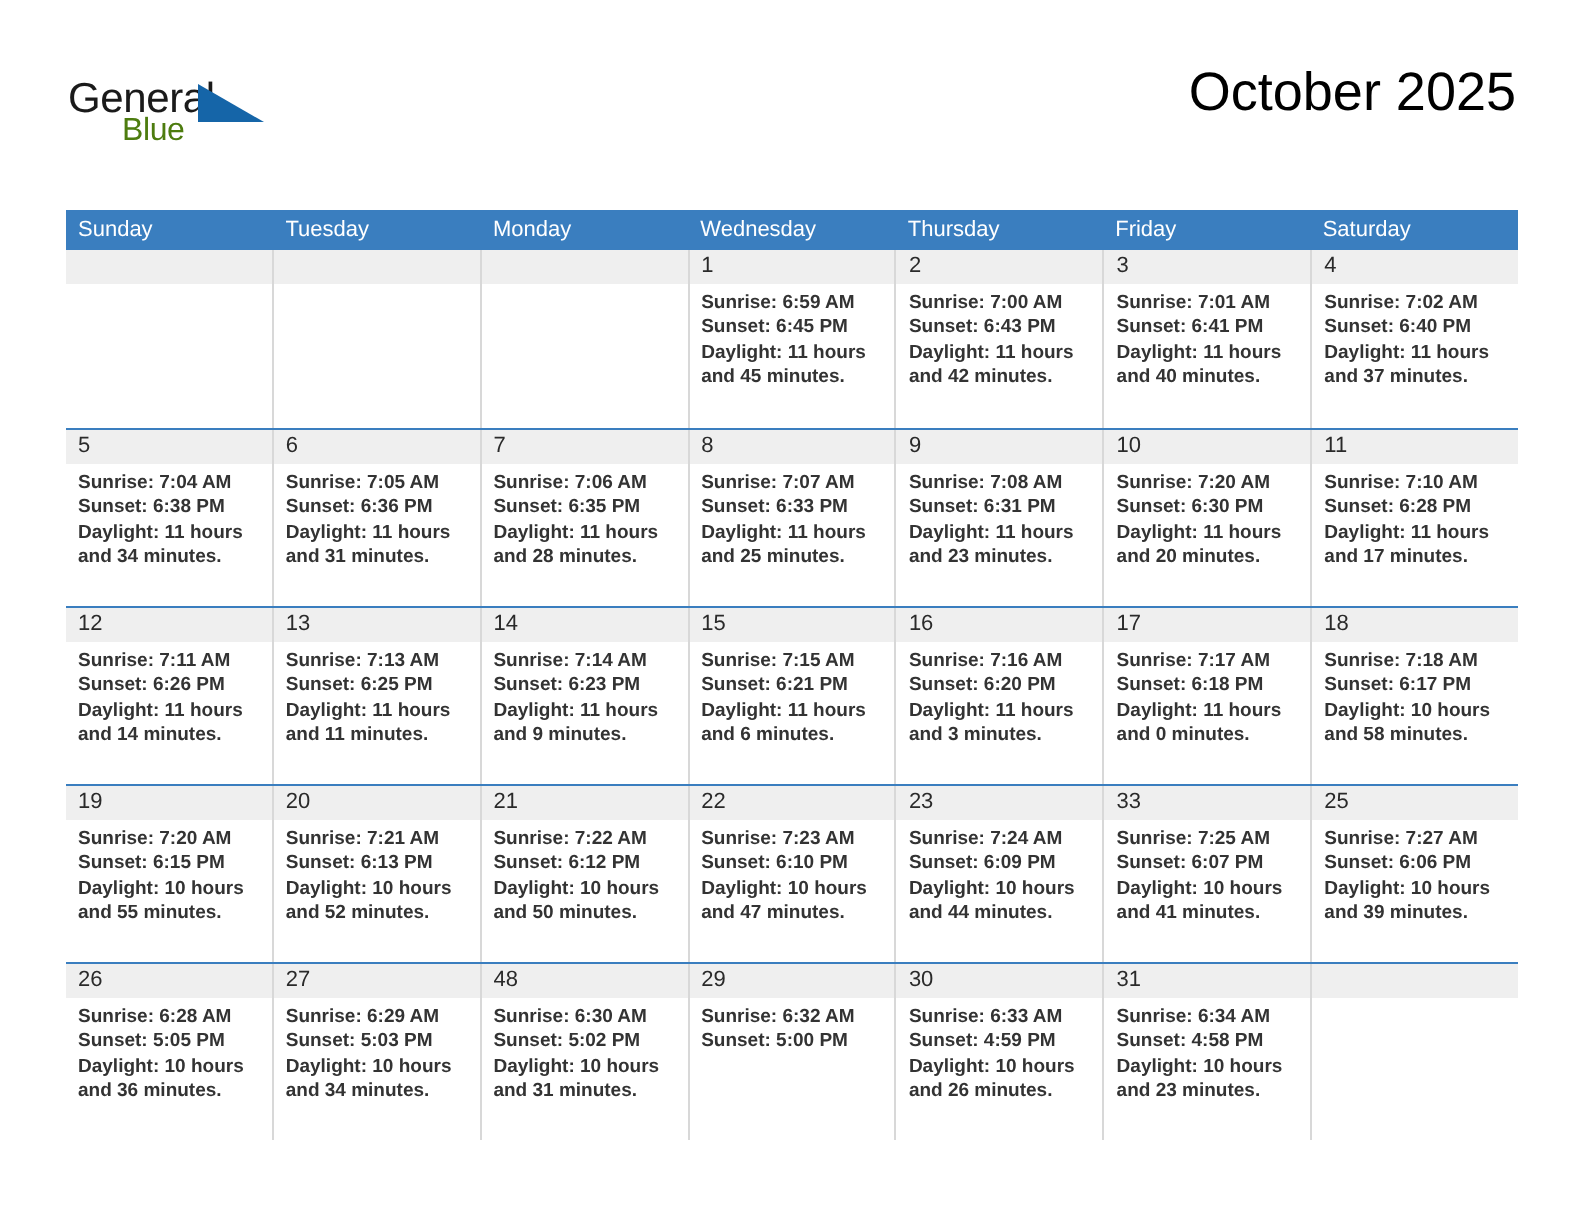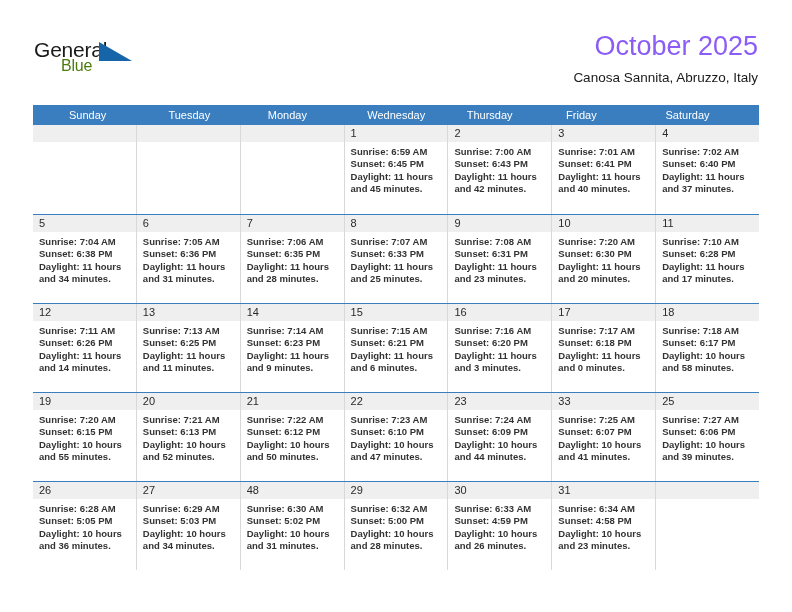--- a/index.html
+++ b/index.html
@@ -64,21 +64,21 @@
     border-top: 19px solid transparent;
   }
   .title-block {
     position: absolute;
     right: 0;
     top: 0;
     text-align: right;
   }
   .title {
     font-size: 27px;
-    color: #8b5cf6;
+    color: #000000;
     line-height: 32px;
     white-space: nowrap;
   }
   .subtitle {
     margin-top: 8px;
     font-size: 13.5px;
     color: #1a1a1a;
     line-height: 16px;
     white-space: nowrap;
   }
@@ -87,21 +87,20 @@
   .calendar {
     position: absolute;
     left: 33px;
     top: 105px;
     width: 726px;
   }
   .weekday-row {
     display: flex;
     background: #3a7ebf;
     height: 20px;
-    padding-left: 30px;
   }
   .weekday {
     flex: 1 1 0;
     color: #ffffff;
     font-size: 11px;
     line-height: 20px;
     padding-left: 6px;
     box-sizing: border-box;
     white-space: nowrap;
   }
@@ -158,21 +157,20 @@
   <div class="header">
 
     <div class="logo">
       <span class="logo-general">General</span>
       <span class="logo-triangle"></span>
       <span class="logo-blue">Blue</span>
     </div>
 
     <div class="title-block">
       <div class="title">October 2025</div>
-      <div class="subtitle">Canosa Sannita, Abruzzo, Italy</div>
     </div>
 
   </div>
 
   <div class="calendar">
 
     <div class="weekday-row">
       <div class="weekday">Sunday</div>
       <div class="weekday">Tuesday</div>
       <div class="weekday">Monday</div>
@@ -423,21 +421,20 @@
               <div>Sunrise: 6:30 AM</div>
               <div>Sunset: 5:02 PM</div>
               <div class="daylight">Daylight: 10 hours and 31 minutes.</div>
             </div>
           </div>
           <div class="day-cell">
             <div class="day-number">29</div>
             <div class="day-body">
               <div>Sunrise: 6:32 AM</div>
               <div>Sunset: 5:00 PM</div>
-              <div class="daylight">Daylight: 10 hours and 28 minutes.</div>
             </div>
           </div>
           <div class="day-cell">
             <div class="day-number">30</div>
             <div class="day-body">
               <div>Sunrise: 6:33 AM</div>
               <div>Sunset: 4:59 PM</div>
               <div class="daylight">Daylight: 10 hours and 26 minutes.</div>
             </div>
           </div>

